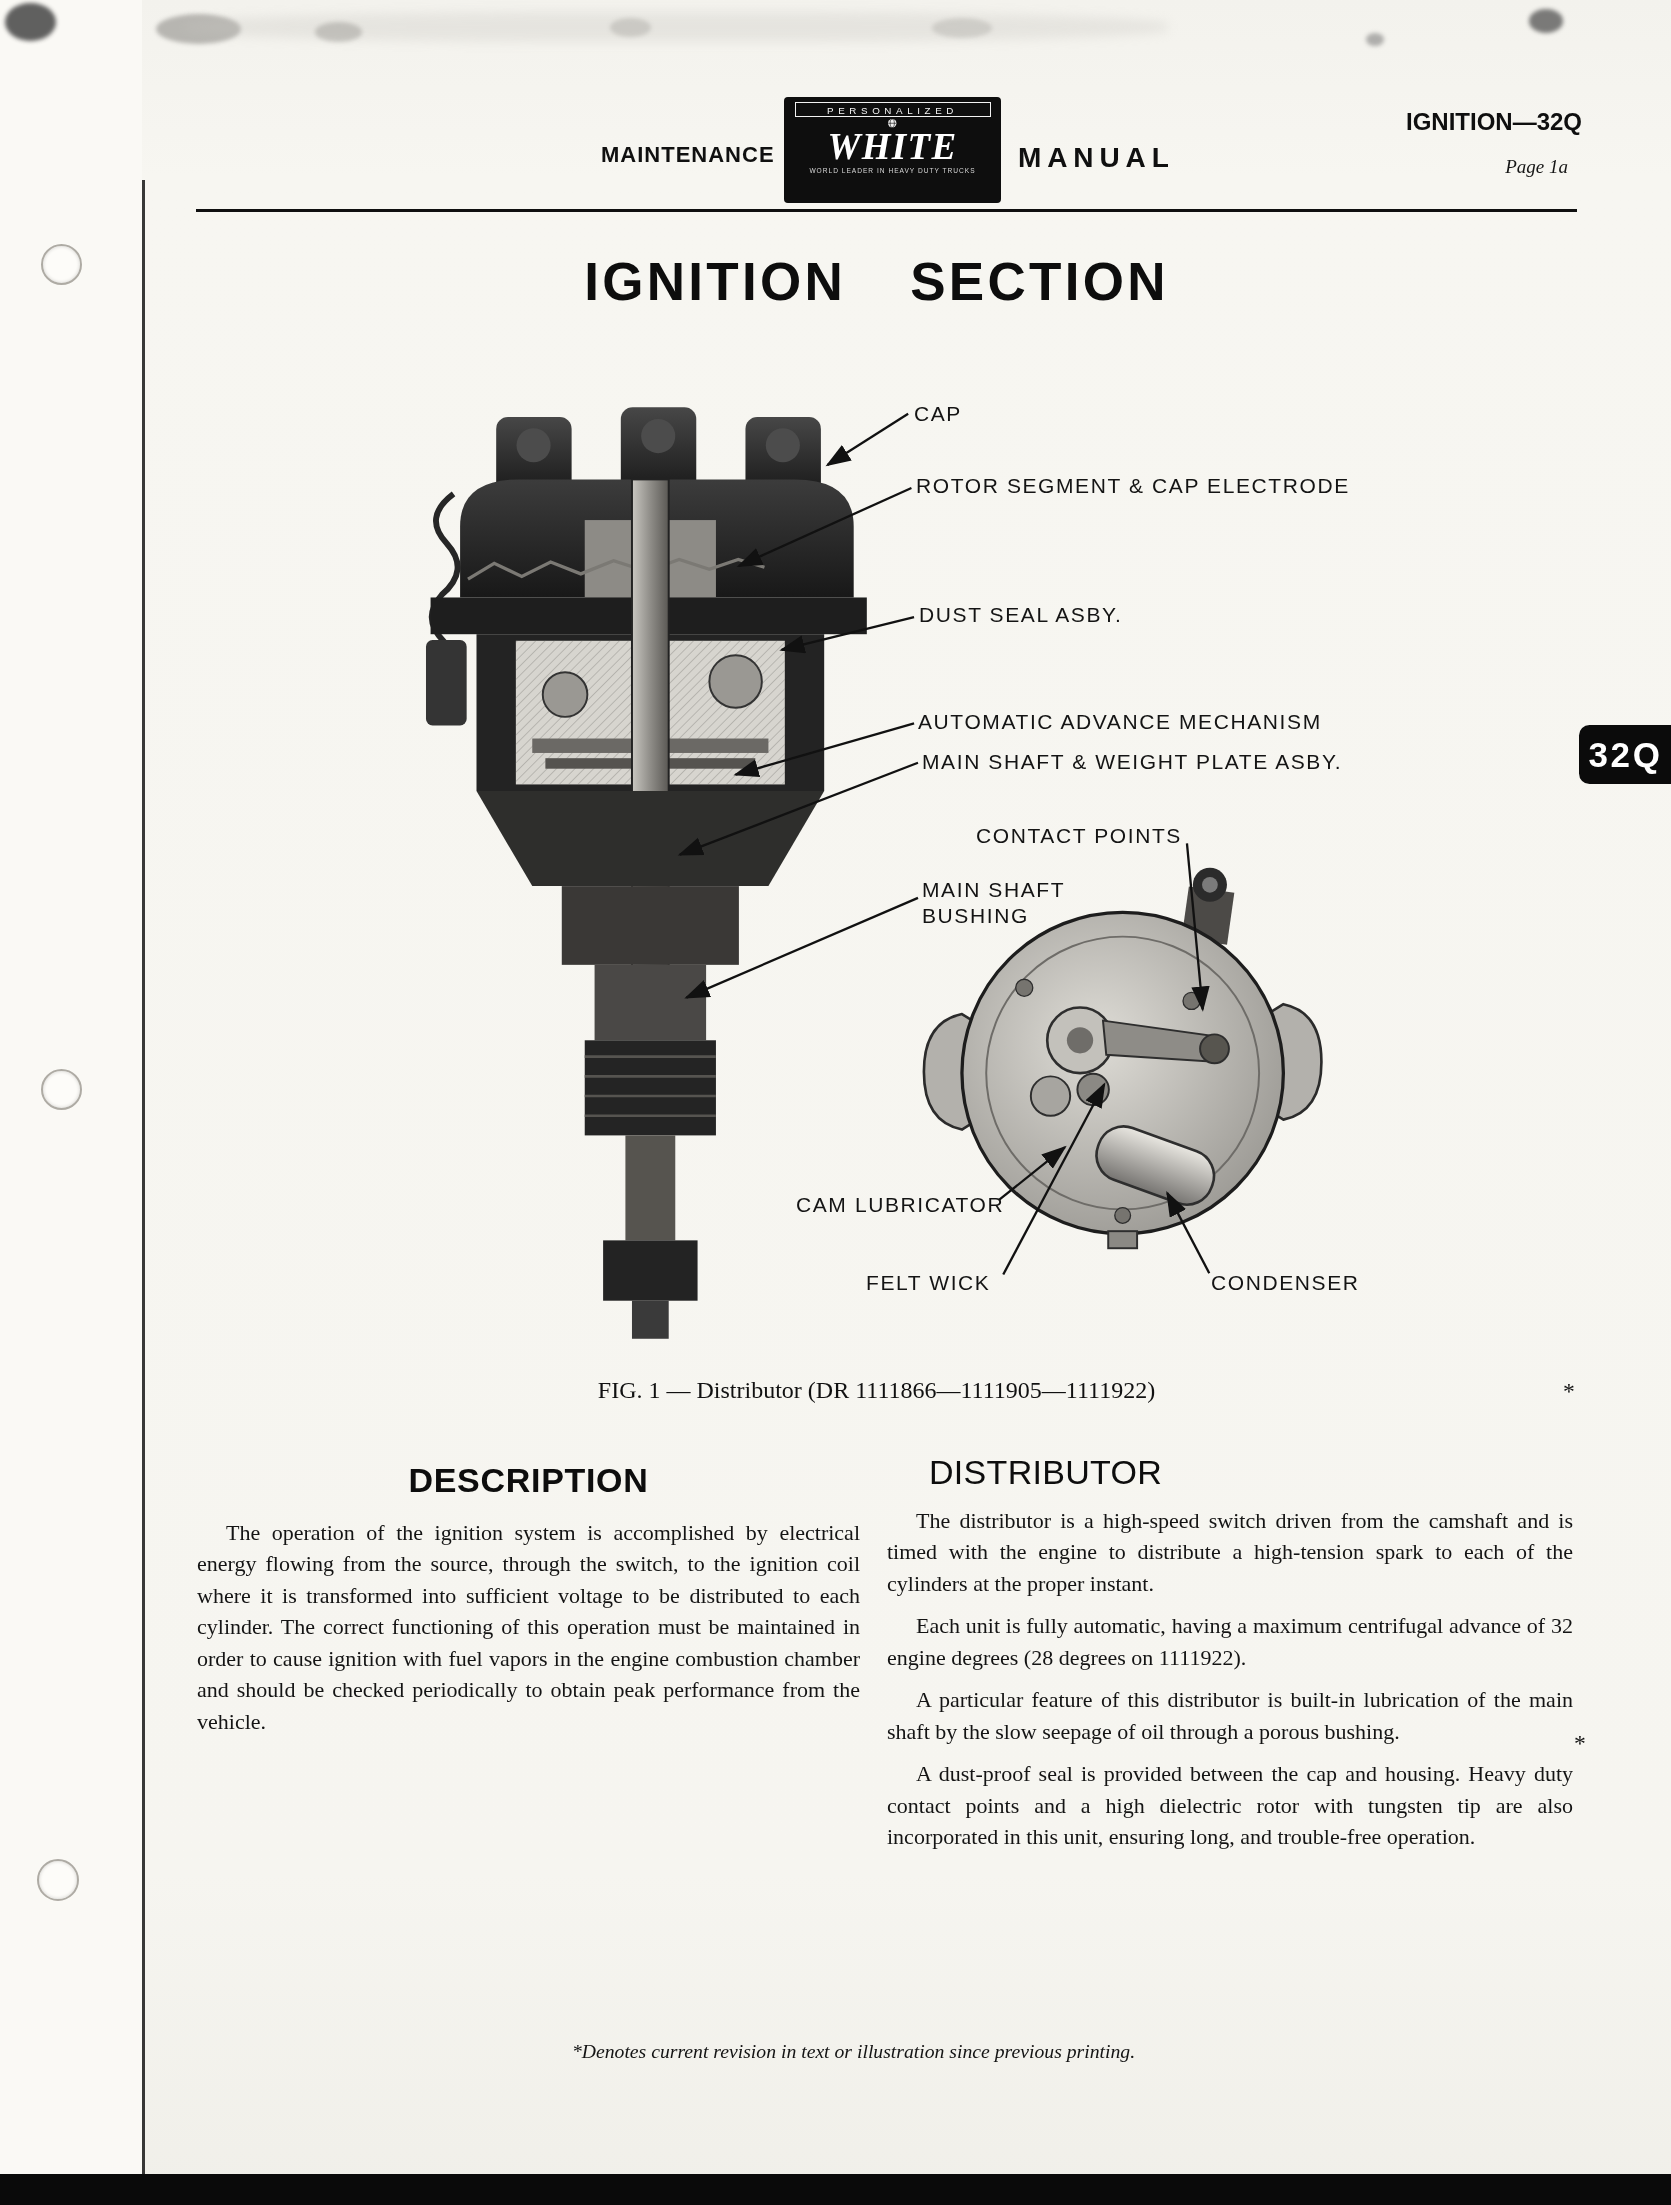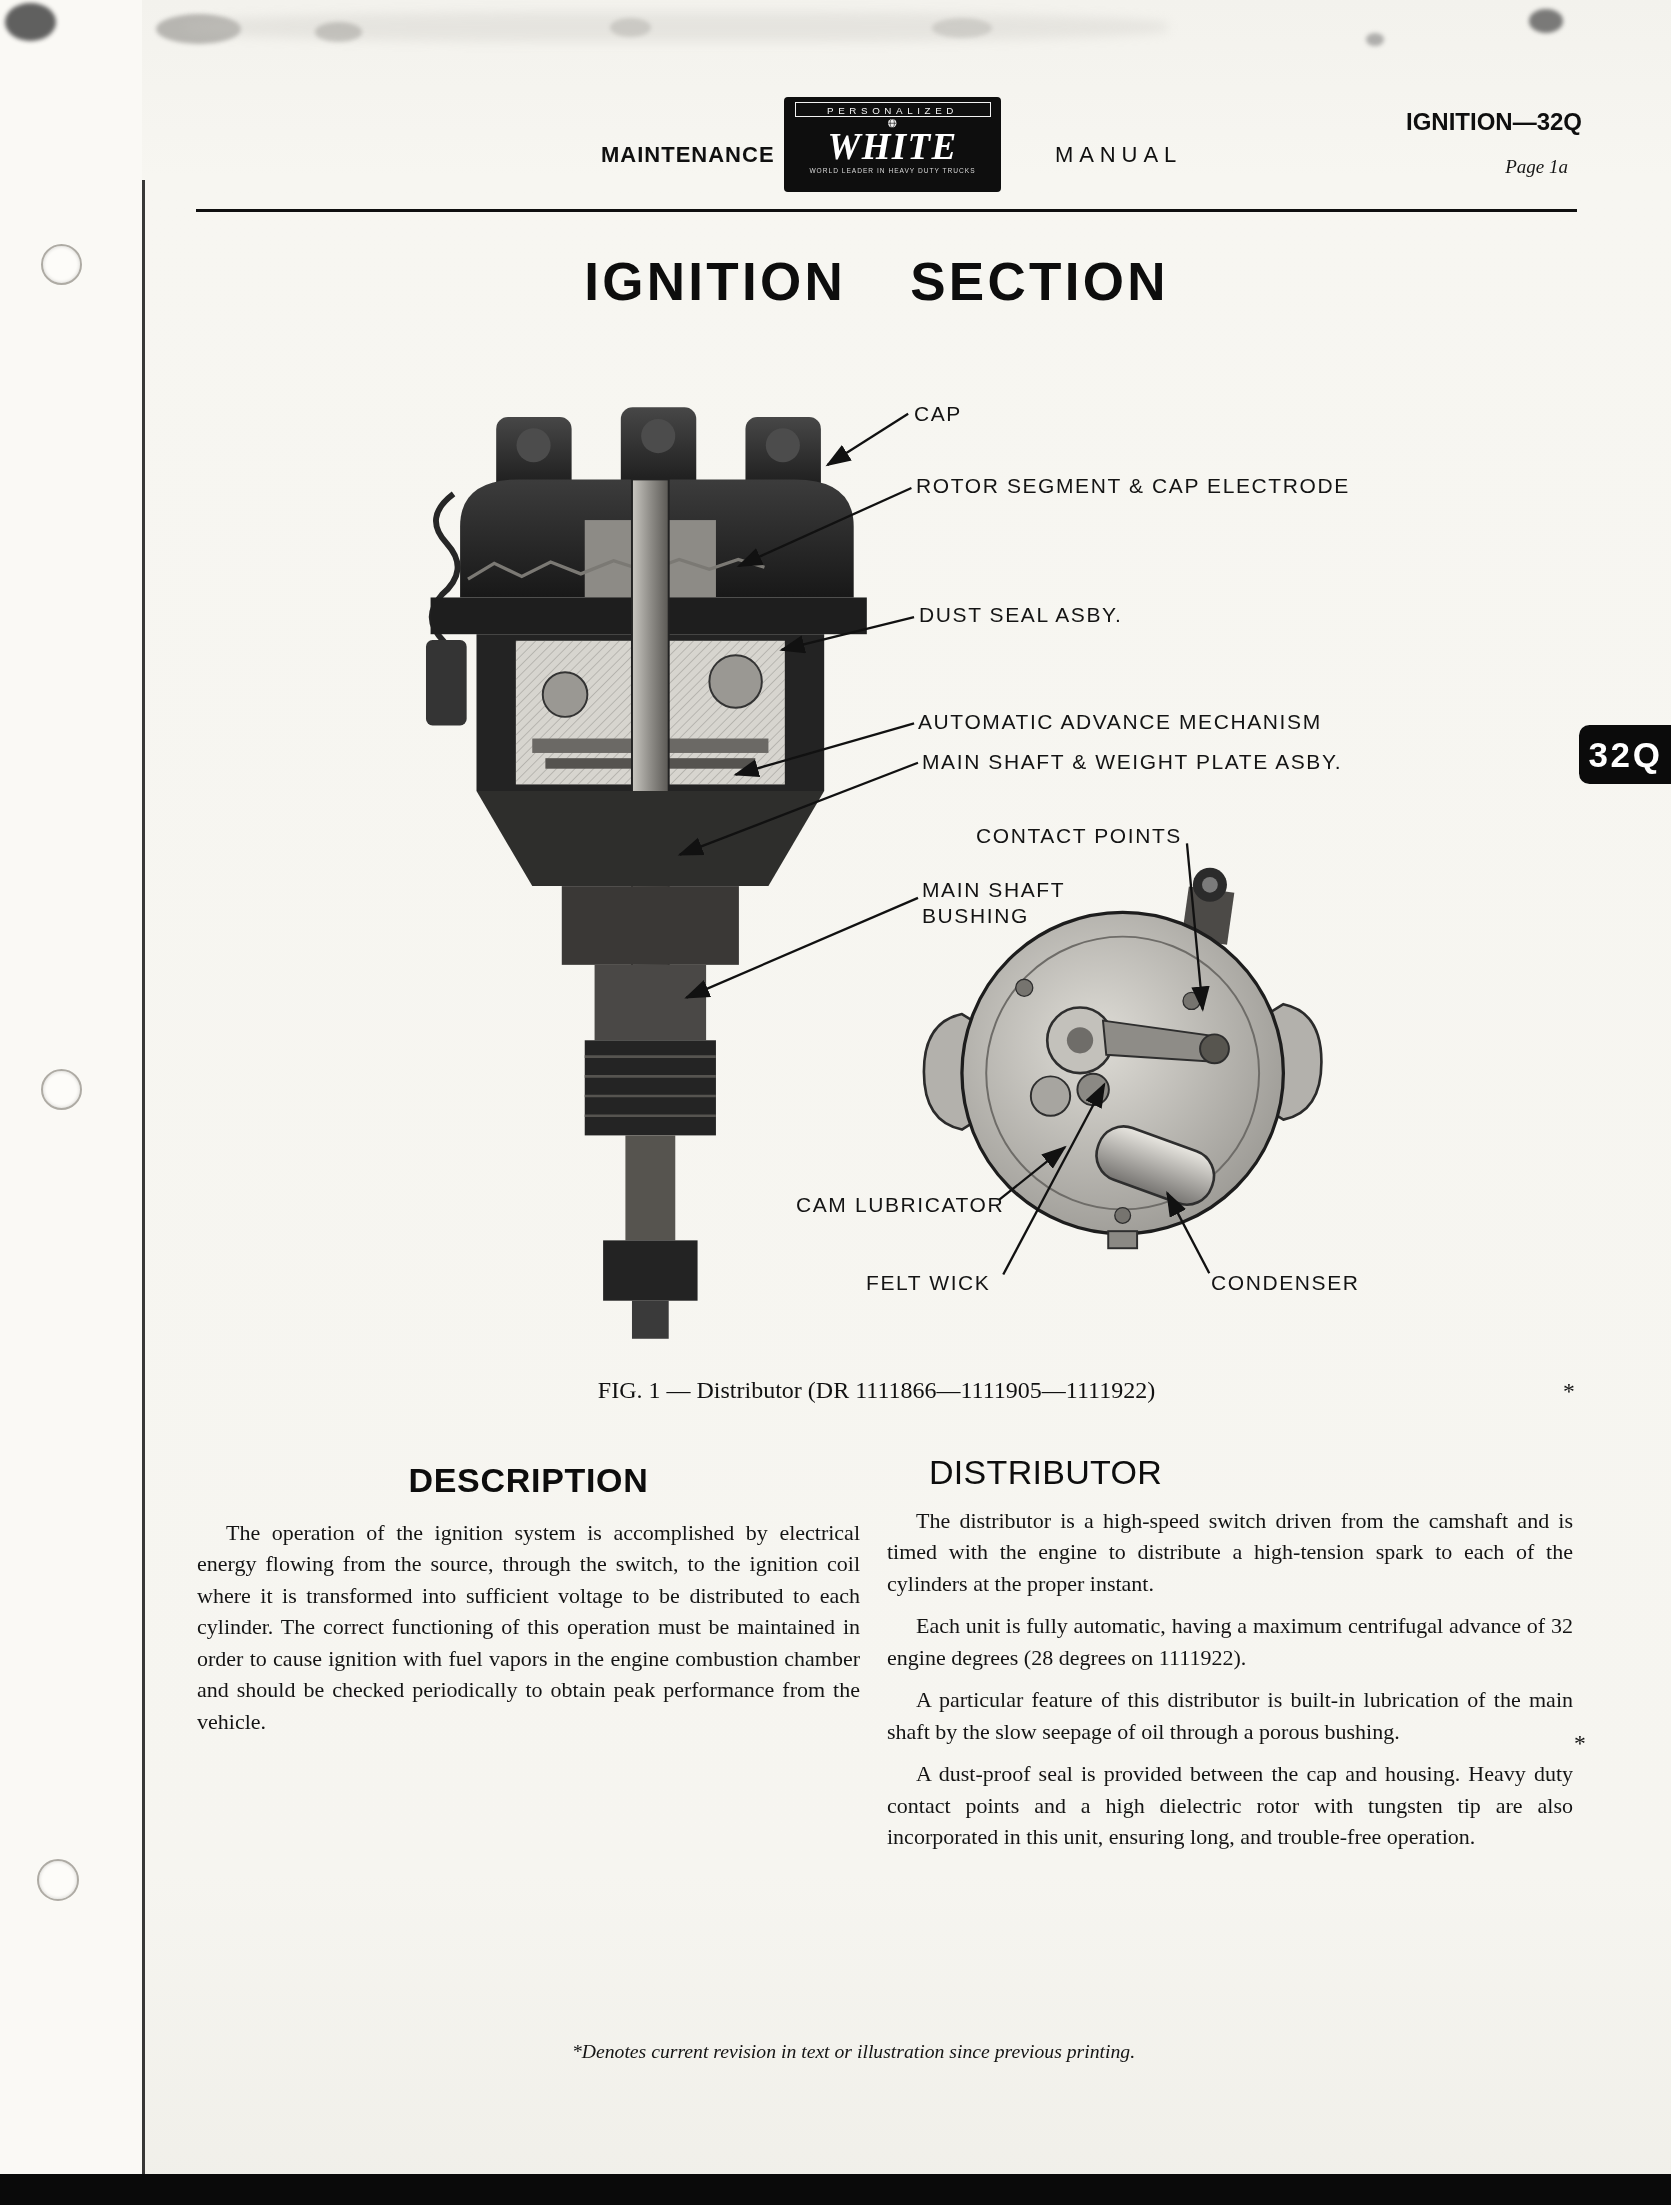--- a/index.html
+++ b/index.html
@@ -10,22 +10,22 @@
 
   
   .edge-strip { position:absolute; left:0; top:0; width:142px; height:100%; background:#faf9f5; }
   .scan-line-left { position:absolute; left:142px; top:180px; width:2.6px; height:1995px; background:#161616; opacity:.85; }
   .scan-bottom-bar { position:absolute; left:0; bottom:0; width:100%; height:31.5px; background:#0a0a0a; }
   .smudge { position:absolute; border-radius:50%; filter:blur(2px); }
   .punch-hole { position:absolute; border-radius:50%; background:#fdfcf9; border:2.6px solid #aeaba4; box-shadow:inset 0 0 3.9px rgba(0,0,0,.18); }
 
   
   .hdr-maintenance { left:601px; top:142px; font-size:22px; font-weight:bold; letter-spacing:1px; color:#101010; }
-  .hdr-manual { left:1055px; top:142px; font-size:22px; font-weight:normal; letter-spacing:5.9px; color:#101010; }
-  .logo-box { left:784px; top:97px; width:217px; height:95px; background:#0e0e0e; border-radius:3.9px; text-align:center; padding-top:5.3px; }
+  .hdr-manual { left:1018px; top:142px; font-size:28px; font-weight:bold; letter-spacing:5.9px; color:#101010; }
+  .logo-box { left:784px; top:97px; width:217px; height:106px; background:#0e0e0e; border-radius:3.9px; text-align:center; padding-top:5.3px; }
   .logo-personalized { margin:0 10.5px; border:1.3px solid #f2f2f2; color:#f5f5f5; font-size:9.8px; letter-spacing:4.6px; padding:1.3px 0 0.7px; }
   .logo-globe { width:10.5px; height:10.5px; display:block; margin:0.7px auto 0; }
   .logo-white { color:#ffffff; font-family:"Liberation Serif", serif; font-style:italic; font-weight:bold; font-size:37px; line-height:38px; letter-spacing:1.3px; }
   .logo-tagline { color:#d8d8d8; font-size:6.6px; letter-spacing:1px; margin-top:0.7px; }
   .hdr-section { right:90px; top:108px; font-size:24px; font-weight:bold; color:#0f0f0f; }
   .hdr-page { right:104px; top:156px; font-size:19px; font-style:italic; font-family:"Liberation Serif", serif; color:#161616; }
   .hdr-rule { left:196px; top:209px; width:1381px; height:3.3px; background:#101010; }
 
   
   .title { left:368px; top:251px; width:1017px; text-align:center; font-size:53px; font-weight:bold; letter-spacing:3.3px; word-spacing:46px; color:#0d0d0d; }

